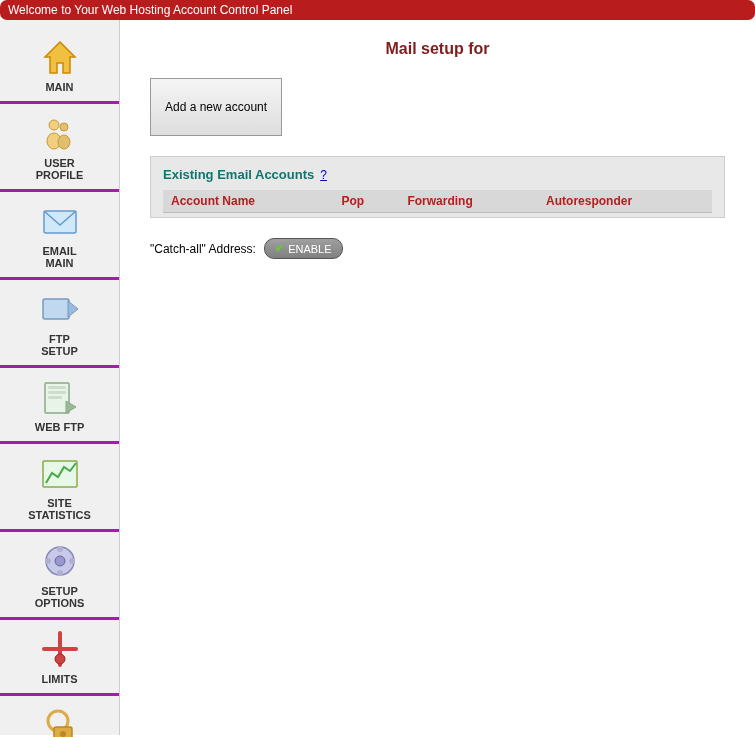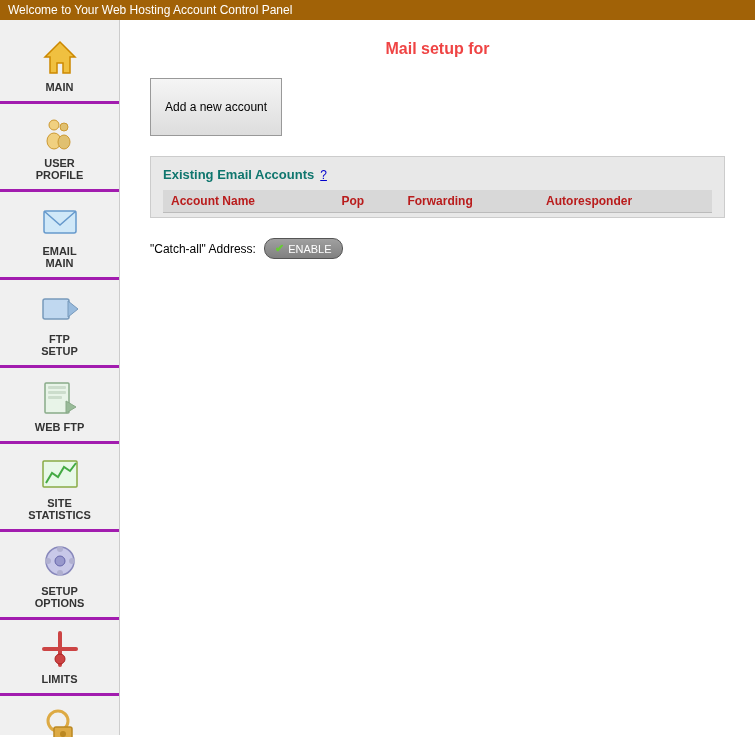--- a/index.html
+++ b/index.html
@@ -7,25 +7,26 @@
       font-family: Arial, Helvetica, sans-serif;
       font-size: 12px;
       background: #fff;
       width: 755px;
       height: 737px;
       overflow: hidden;
     }
 
     
     .top-bar {
-      background: #a16207;
+      background: #b91c1c;
       color: #fff;
       padding: 3px 8px;
       font-size: 12px;
       font-weight: normal;
+      border-radius: 7px;
     }
 
     
     .layout {
       display: flex;
       height: calc(737px - 22px);
     }
 
     
     .sidebar {
@@ -65,21 +66,21 @@
       padding: 20px 30px;
       background: #fff;
       overflow-y: auto;
     }
 
     .page-title {
       text-align: center;
       font-size: 16px;
       font-weight: bold;
       margin-bottom: 20px;
-      color: #ef4444;
+      color: #7f1d1d;
     }
 
     .add-account-btn {
       border: 1px solid #999;
       background: linear-gradient(to bottom, #f5f5f5, #ddd);
       padding: 21px 14px;
       font-size: 12px;
       cursor: pointer;
       margin-bottom: 20px;
       display: inline-block;

